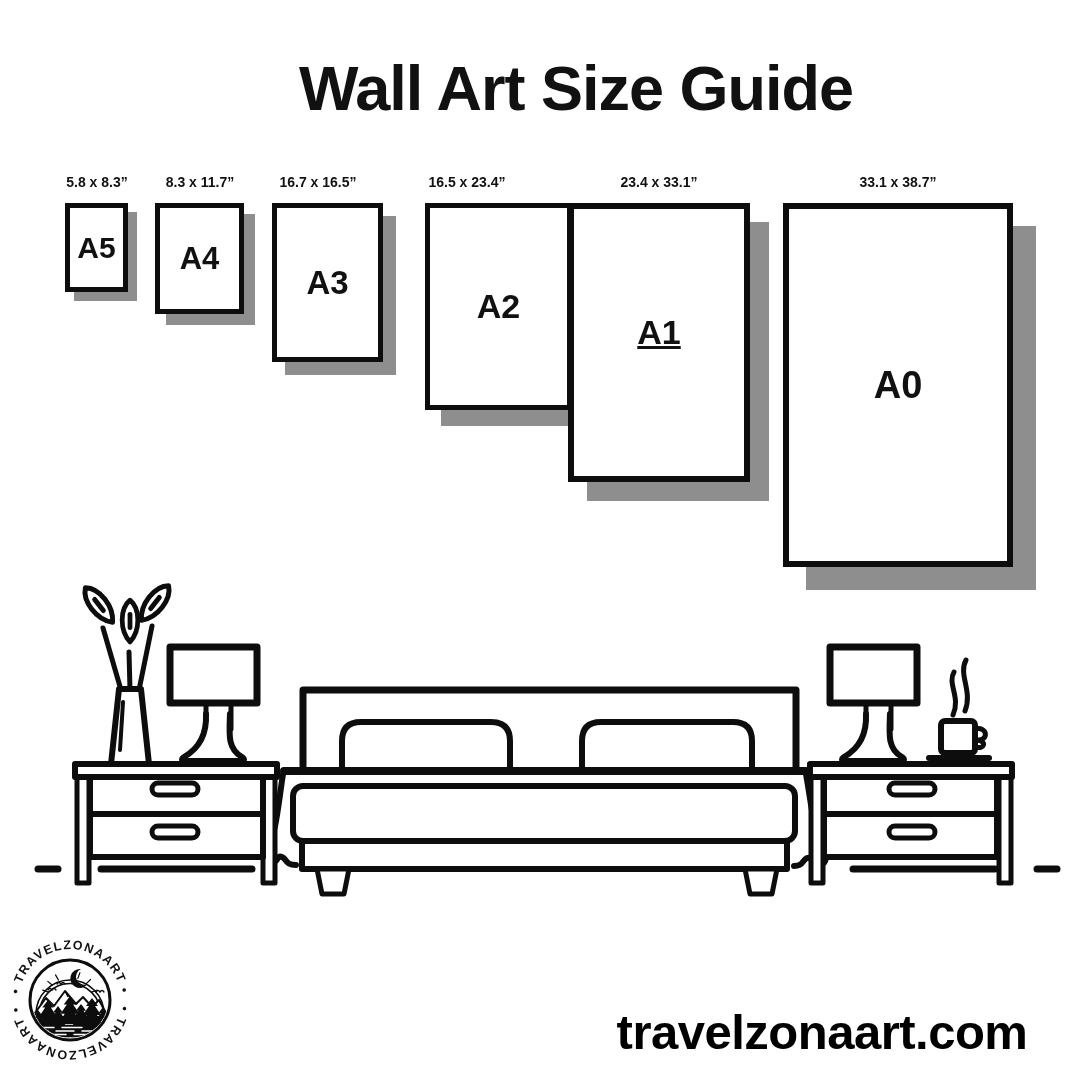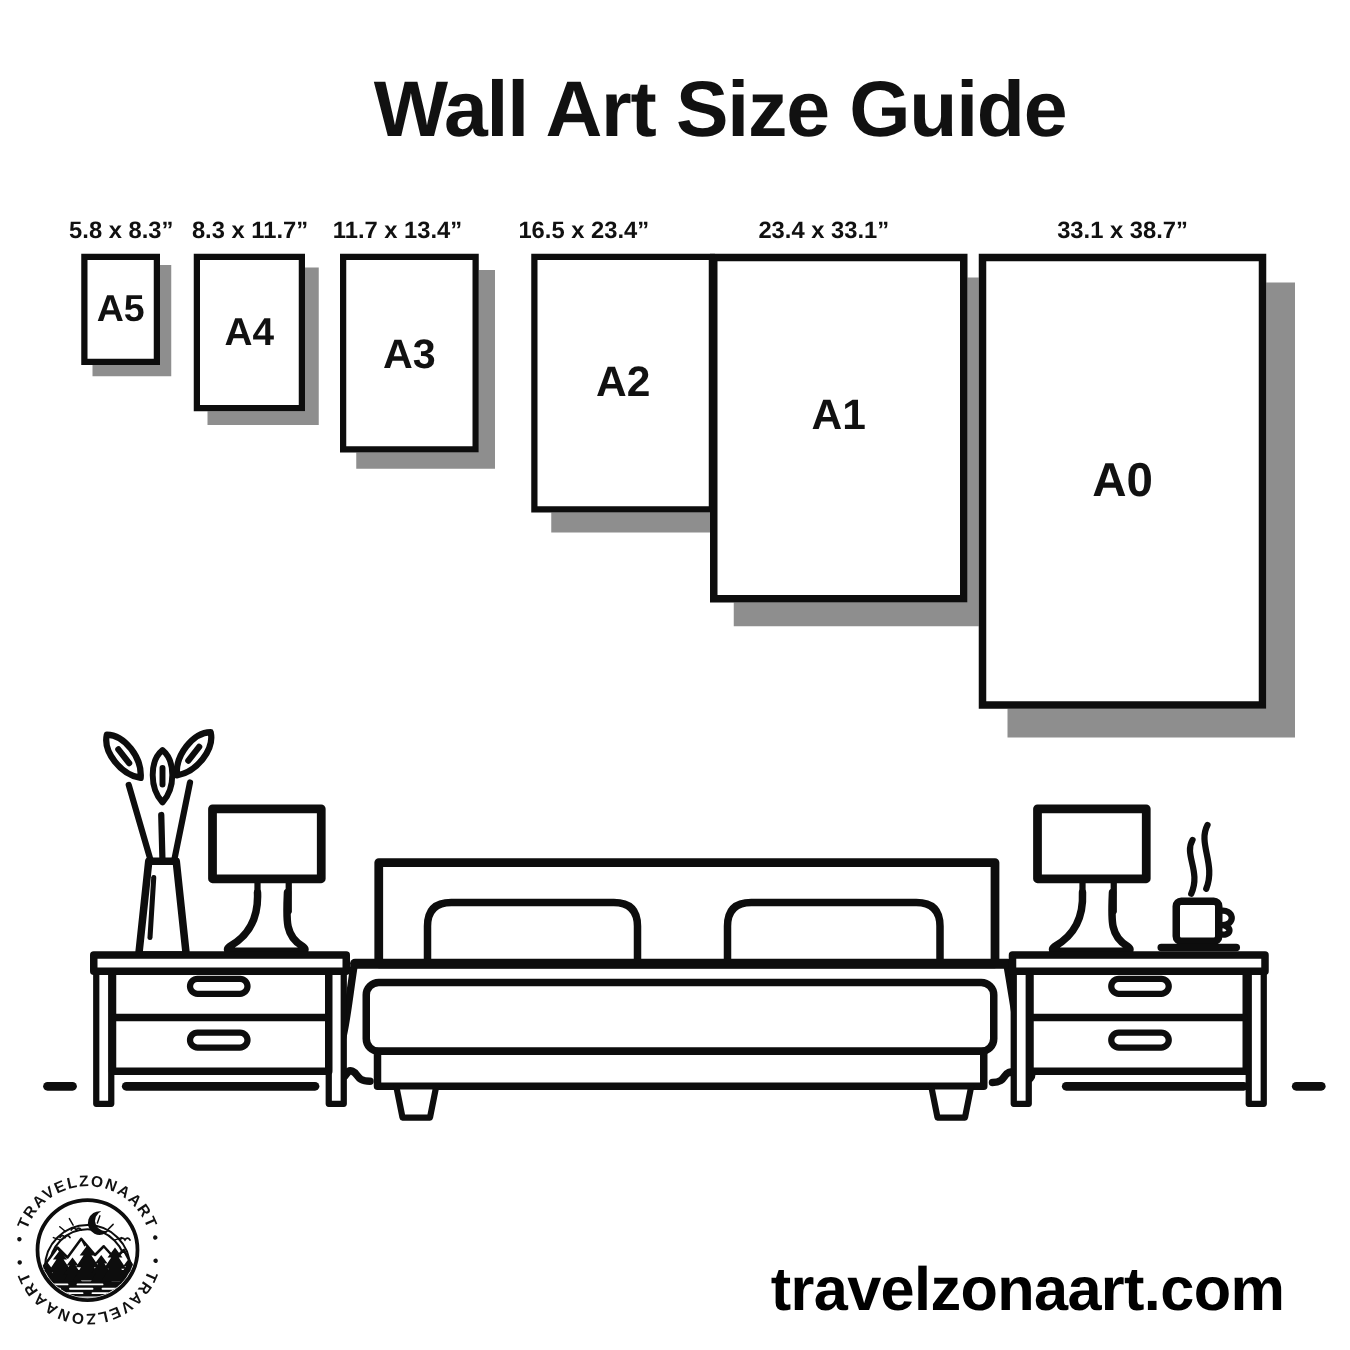--- a/index.html
+++ b/index.html
@@ -6,51 +6,51 @@
   .canvas{
     position:relative;width:1080px;height:1080px;background:#ffffff;overflow:hidden;
     font-family:"Liberation Sans",sans-serif;color:#0d0d0d;
   }
   .page-title{
     position:absolute;left:0;top:52px;width:1080px;text-align:center;
     font-size:63px;font-weight:bold;letter-spacing:-1px;color:#111111;padding-left:36px;
   }
   .size-label{
     position:absolute;top:174px;transform:translateX(-50%);
-    font-size:19px;font-weight:bold;white-space:nowrap;color:#111111;
+    font-size:14px;font-weight:bold;white-space:nowrap;color:#111111;
   }
   .frame{
     position:absolute;top:203px;background:#ffffff;border:5px solid #0d0d0d;
     box-sizing:border-box;display:flex;align-items:center;justify-content:center;
     font-weight:bold;color:#111111;
   }
   .f-a5{left:65px;width:63px;height:89px;box-shadow:9px 9px 0 0 #8e8e8e;font-size:30px;}
-  .f-a4{left:155px;width:89px;height:126px;box-shadow:11px 11px 0 0 #8e8e8e;font-size:31px;}
+  .f-a4{left:155px;width:89px;height:111px;box-shadow:11px 11px 0 0 #8e8e8e;font-size:31px;}
   .f-a3{left:272px;width:111px;height:159px;box-shadow:13px 13px 0 0 #8e8e8e;font-size:33px;}
   .f-a2{left:393px;width:147px;height:207px;box-shadow:16px 16px 0 0 #8e8e8e;font-size:34px;margin-left:32px;}
-  .f-a1{left:568px;width:206px;height:279px;border-width:6px;box-shadow:19px 19px 0 0 #8e8e8e;font-size:34px;}
+  .f-a1{left:568px;width:182px;height:279px;border-width:6px;box-shadow:19px 19px 0 0 #8e8e8e;font-size:34px;text-decoration:underline;}
   .f-a1 .letter{padding-bottom:20px;}
   .f-a0{left:783px;width:230px;height:364px;border-width:6px;box-shadow:23px 23px 0 0 #8e8e8e;font-size:38px;}
   .scene{position:absolute;left:0;top:570px;}
   .logo{position:absolute;left:8px;top:938px;}
   .website{
     position:absolute;left:822px;top:1004px;transform:translateX(-50%);
     font-size:49px;font-weight:bold;letter-spacing:-0.5px;color:#000000;white-space:nowrap;
   }
 </style>
 </head>
 <body>
 
 <div class="canvas">
 
   <div class="page-title">Wall Art Size Guide</div>
 
   <div class="size-label" style="left:97px">5.8 x 8.3”</div>
   <div class="size-label" style="left:200px">8.3 x 11.7”</div>
-  <div class="size-label" style="left:318px">11.7 x 13.4”</div>
+  <div class="size-label" style="left:318px">16.7 x 16.5”</div>
   <div class="size-label" style="left:467px">16.5 x 23.4”</div>
   <div class="size-label" style="left:659px">23.4 x 33.1”</div>
   <div class="size-label" style="left:898px">33.1 x 38.7”</div>
 
   <div class="frame f-a5">
       <span class="letter">A5</span>
     </div>
   <div class="frame f-a4">
       <span class="letter">A4</span>
     </div>

